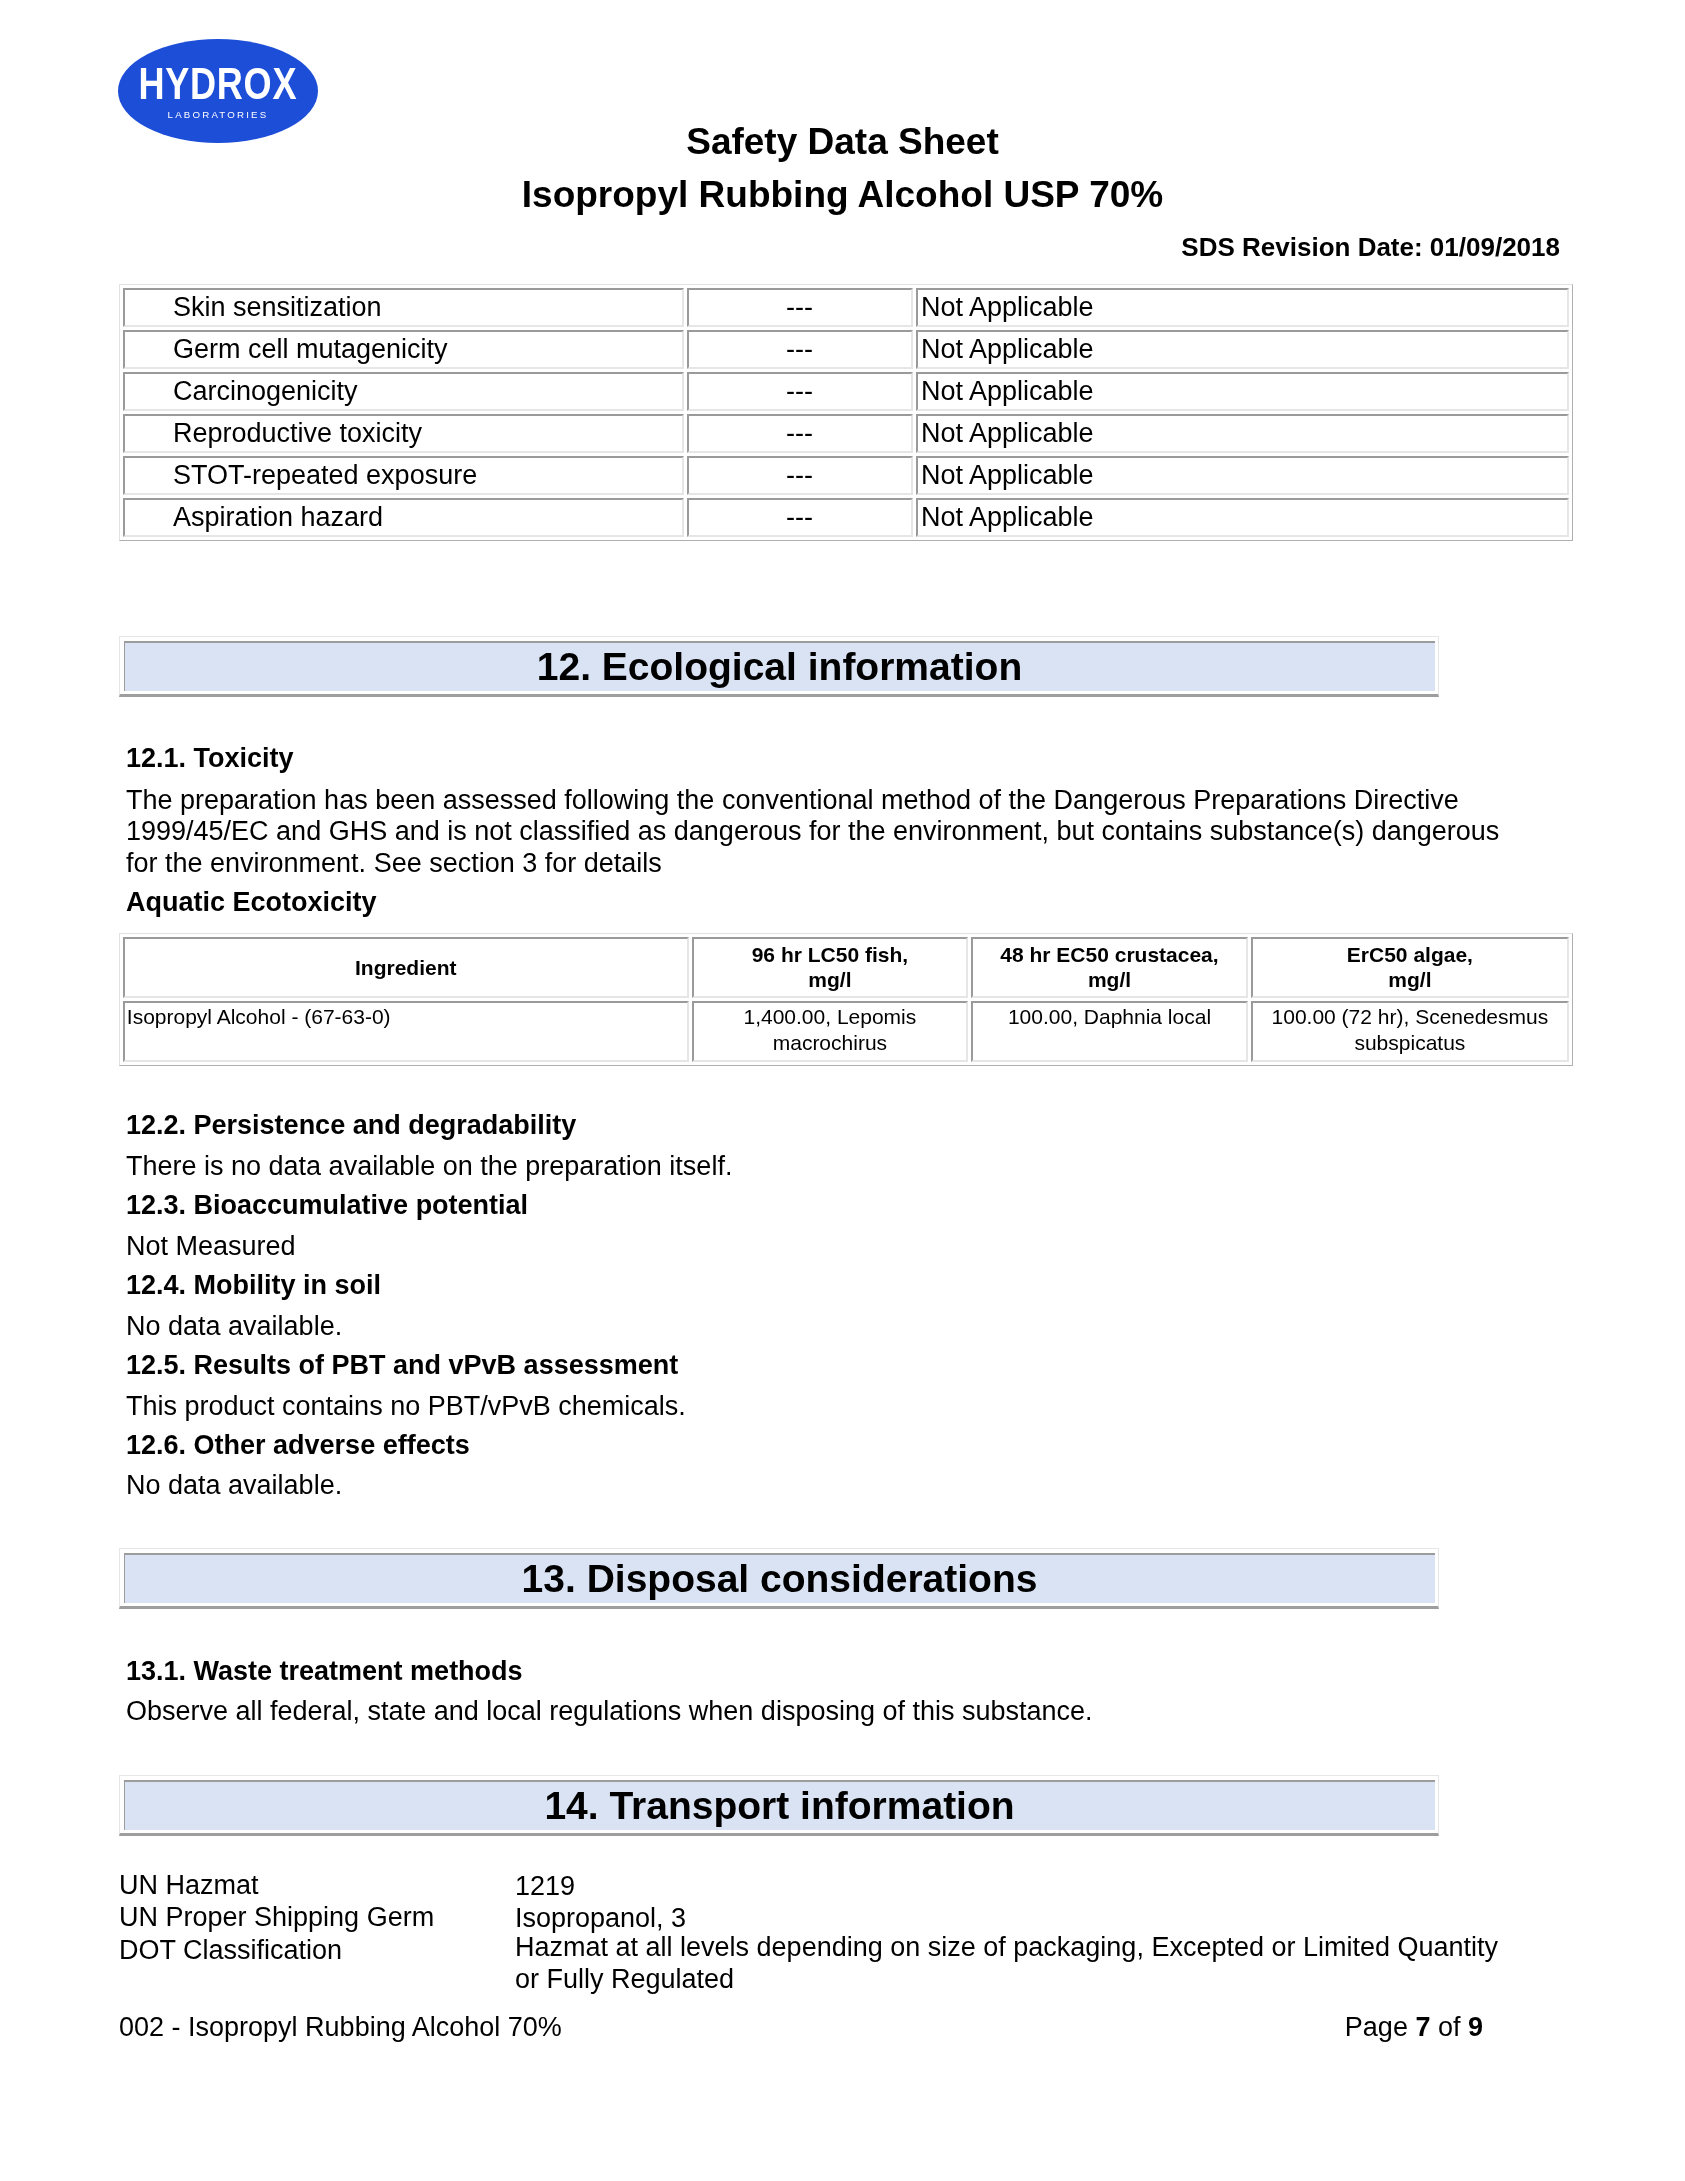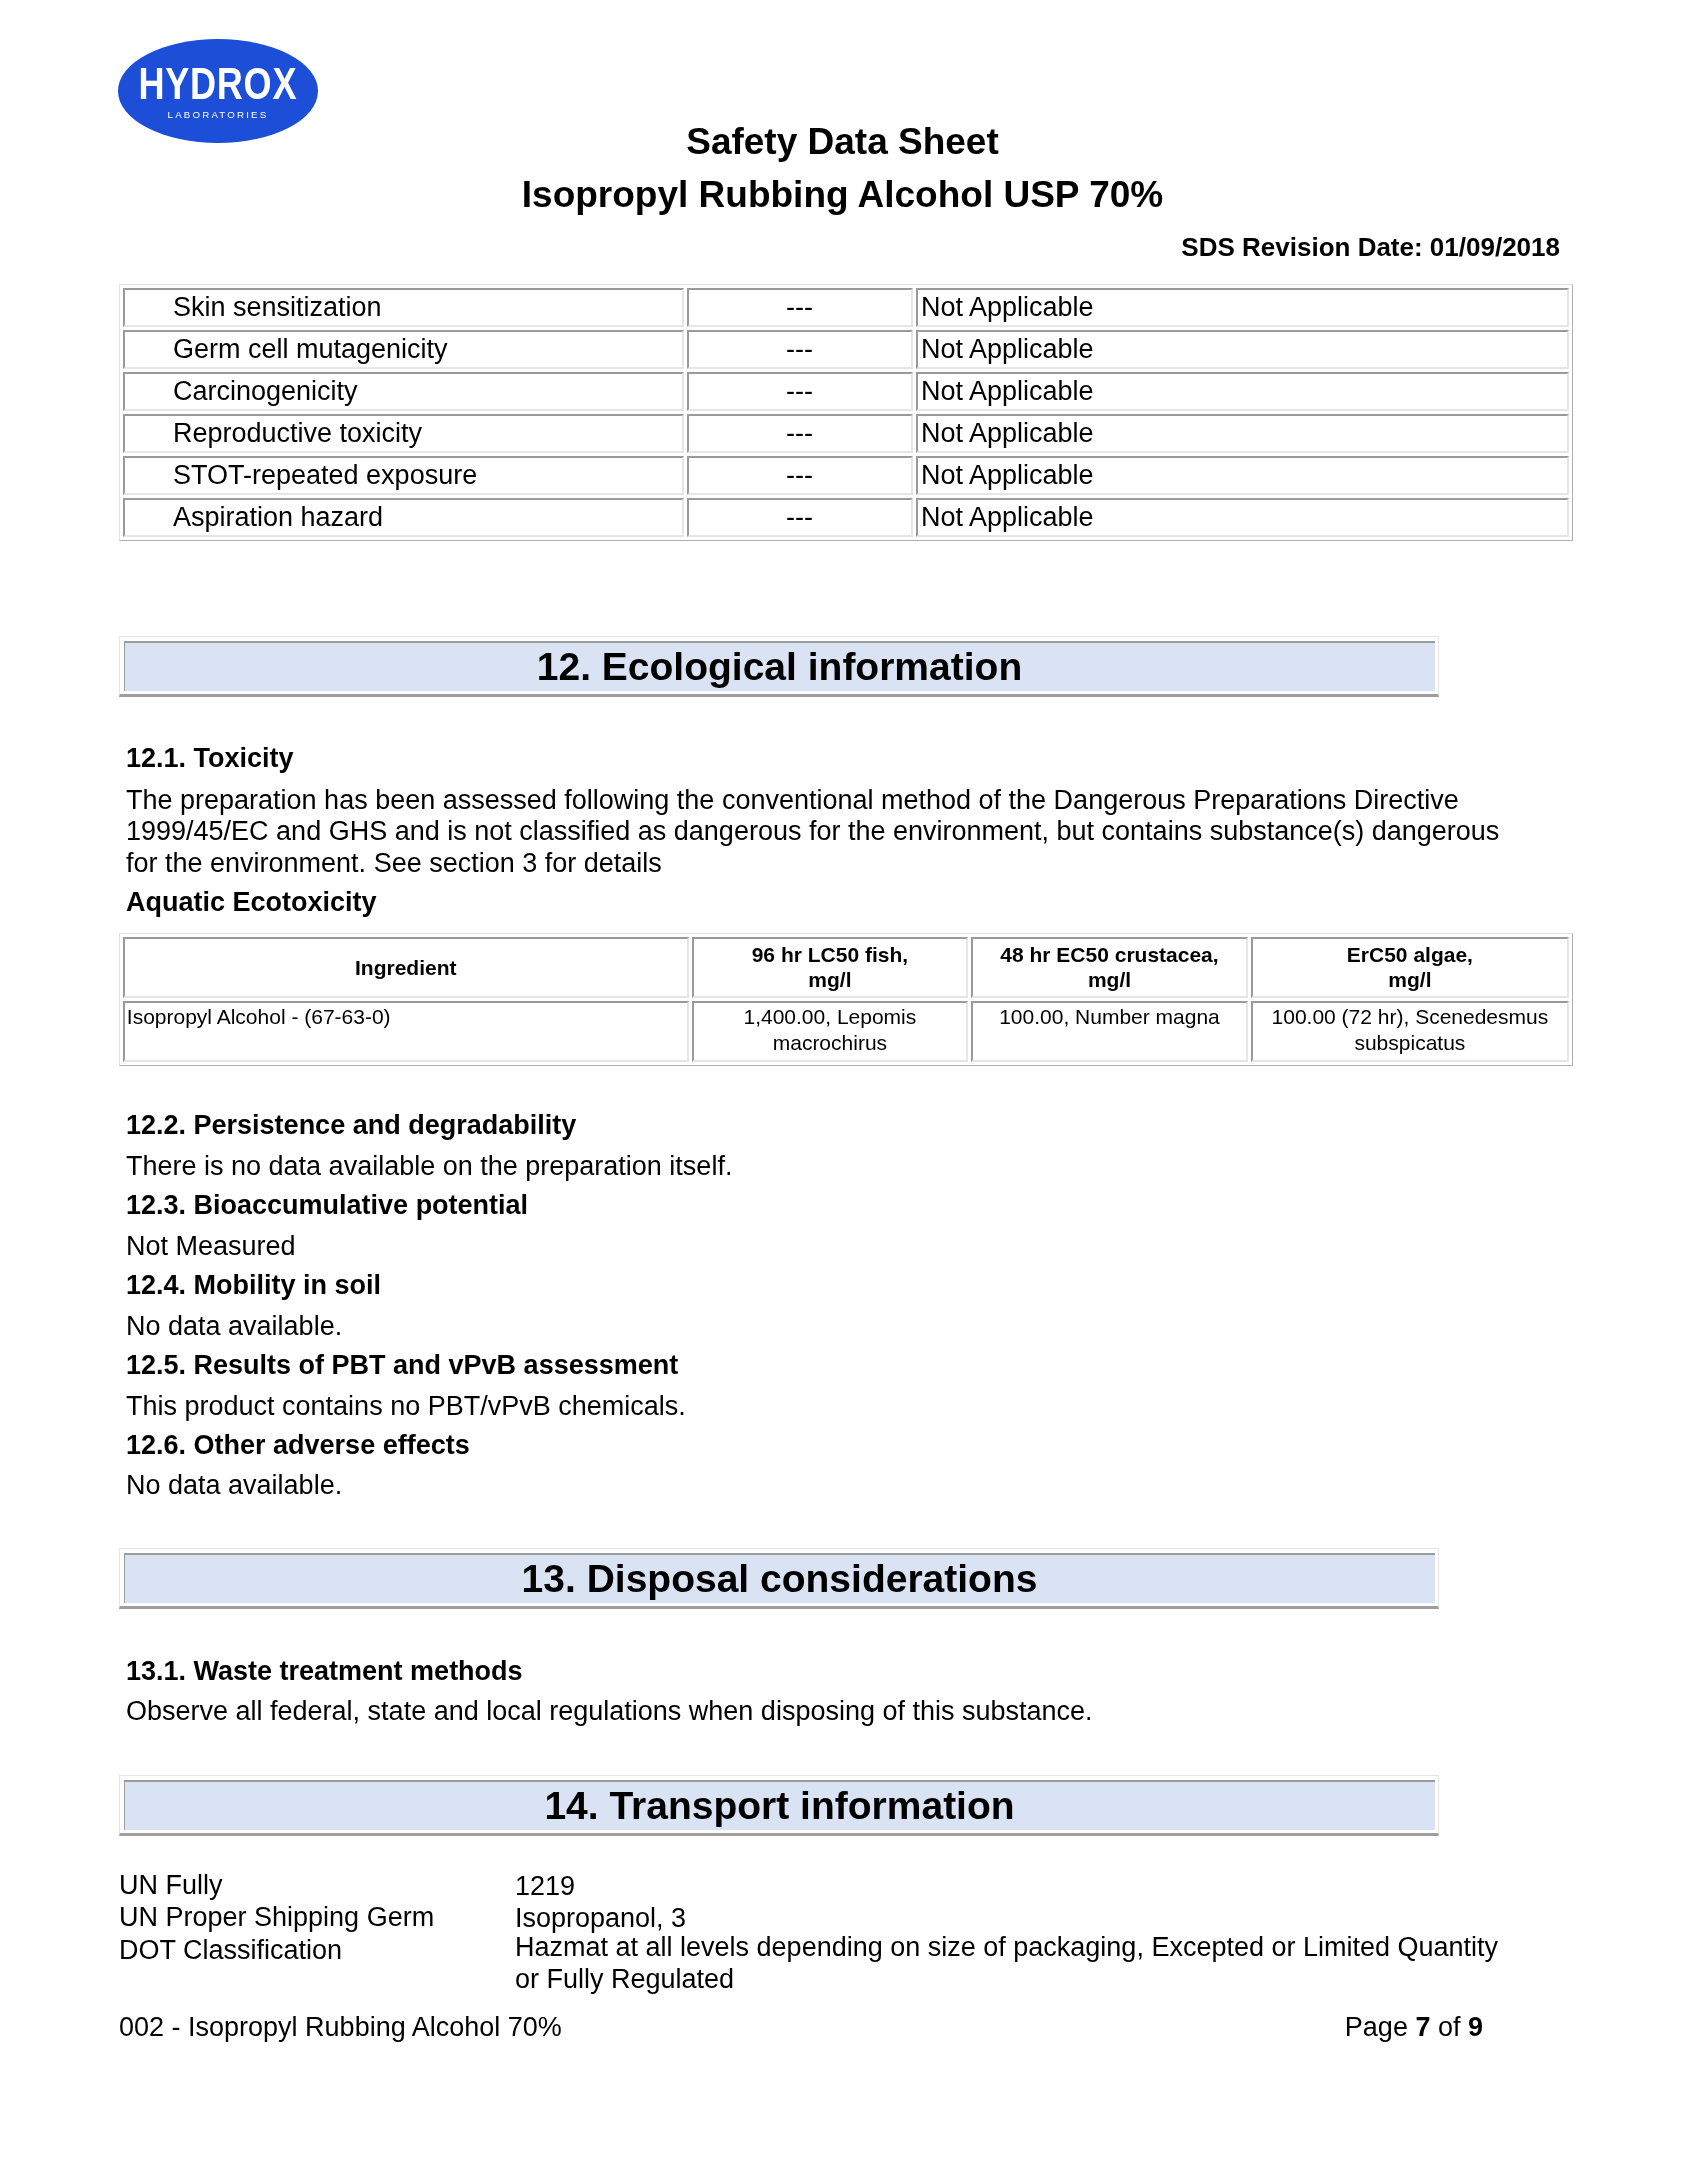--- a/index.html
+++ b/index.html
@@ -130,21 +130,21 @@
     </tr>
   </thead>
   <tbody>
     <tr>
       <td class="first">Isopropyl Alcohol - (67-63-0)</td>
       <td>
         <span>1,400.00, Lepomis</span><br>
         <span>macrochirus</span>
       </td>
       <td>
-        <span>100.00, Number magna</span>
+        <span>100.00, Daphnia local</span>
       </td>
       <td>
         <span>100.00 (72 hr), Scenedesmus</span><br>
         <span>subspicatus</span>
       </td>
     </tr>
   </tbody>
 </table>
 
 <div class="abs h" style="top:1110px;">12.2. Persistence and degradability</div>
@@ -161,21 +161,21 @@
 <div class="abs sec" style="top:1548px;">
   <div class="inner">13. Disposal considerations</div>
 </div>
 <div class="abs h" style="top:1656px;">13.1. Waste treatment methods</div>
 <div class="abs p" style="top:1695px;">Observe all federal, state and local regulations when disposing of this substance.</div>
 
 <div class="abs sec" style="top:1775px;">
   <div class="inner">14. Transport information</div>
 </div>
 
-<div class="abs tr-label" style="top:1870px;">UN Fully</div>
+<div class="abs tr-label" style="top:1870px;">UN Hazmat</div>
 <div class="abs tr-val" style="top:1870px;">1219</div>
 <div class="abs tr-label" style="top:1902px;">UN Proper Shipping Germ</div>
 <div class="abs tr-val" style="top:1902px;">Isopropanol, 3</div>
 <div class="abs tr-label" style="top:1935px;">DOT Classification</div>
 <div class="abs tr-val" style="top:1931px;">Hazmat at all levels depending on size of packaging, Excepted or Limited Quantity or Fully Regulated</div>
 
 <div class="abs footer-left">002 - Isopropyl Rubbing Alcohol 70%</div>
 <div class="abs footer-right">
   <span>Page </span><b>7</b><span> of </span><b>9</b>
 </div>

